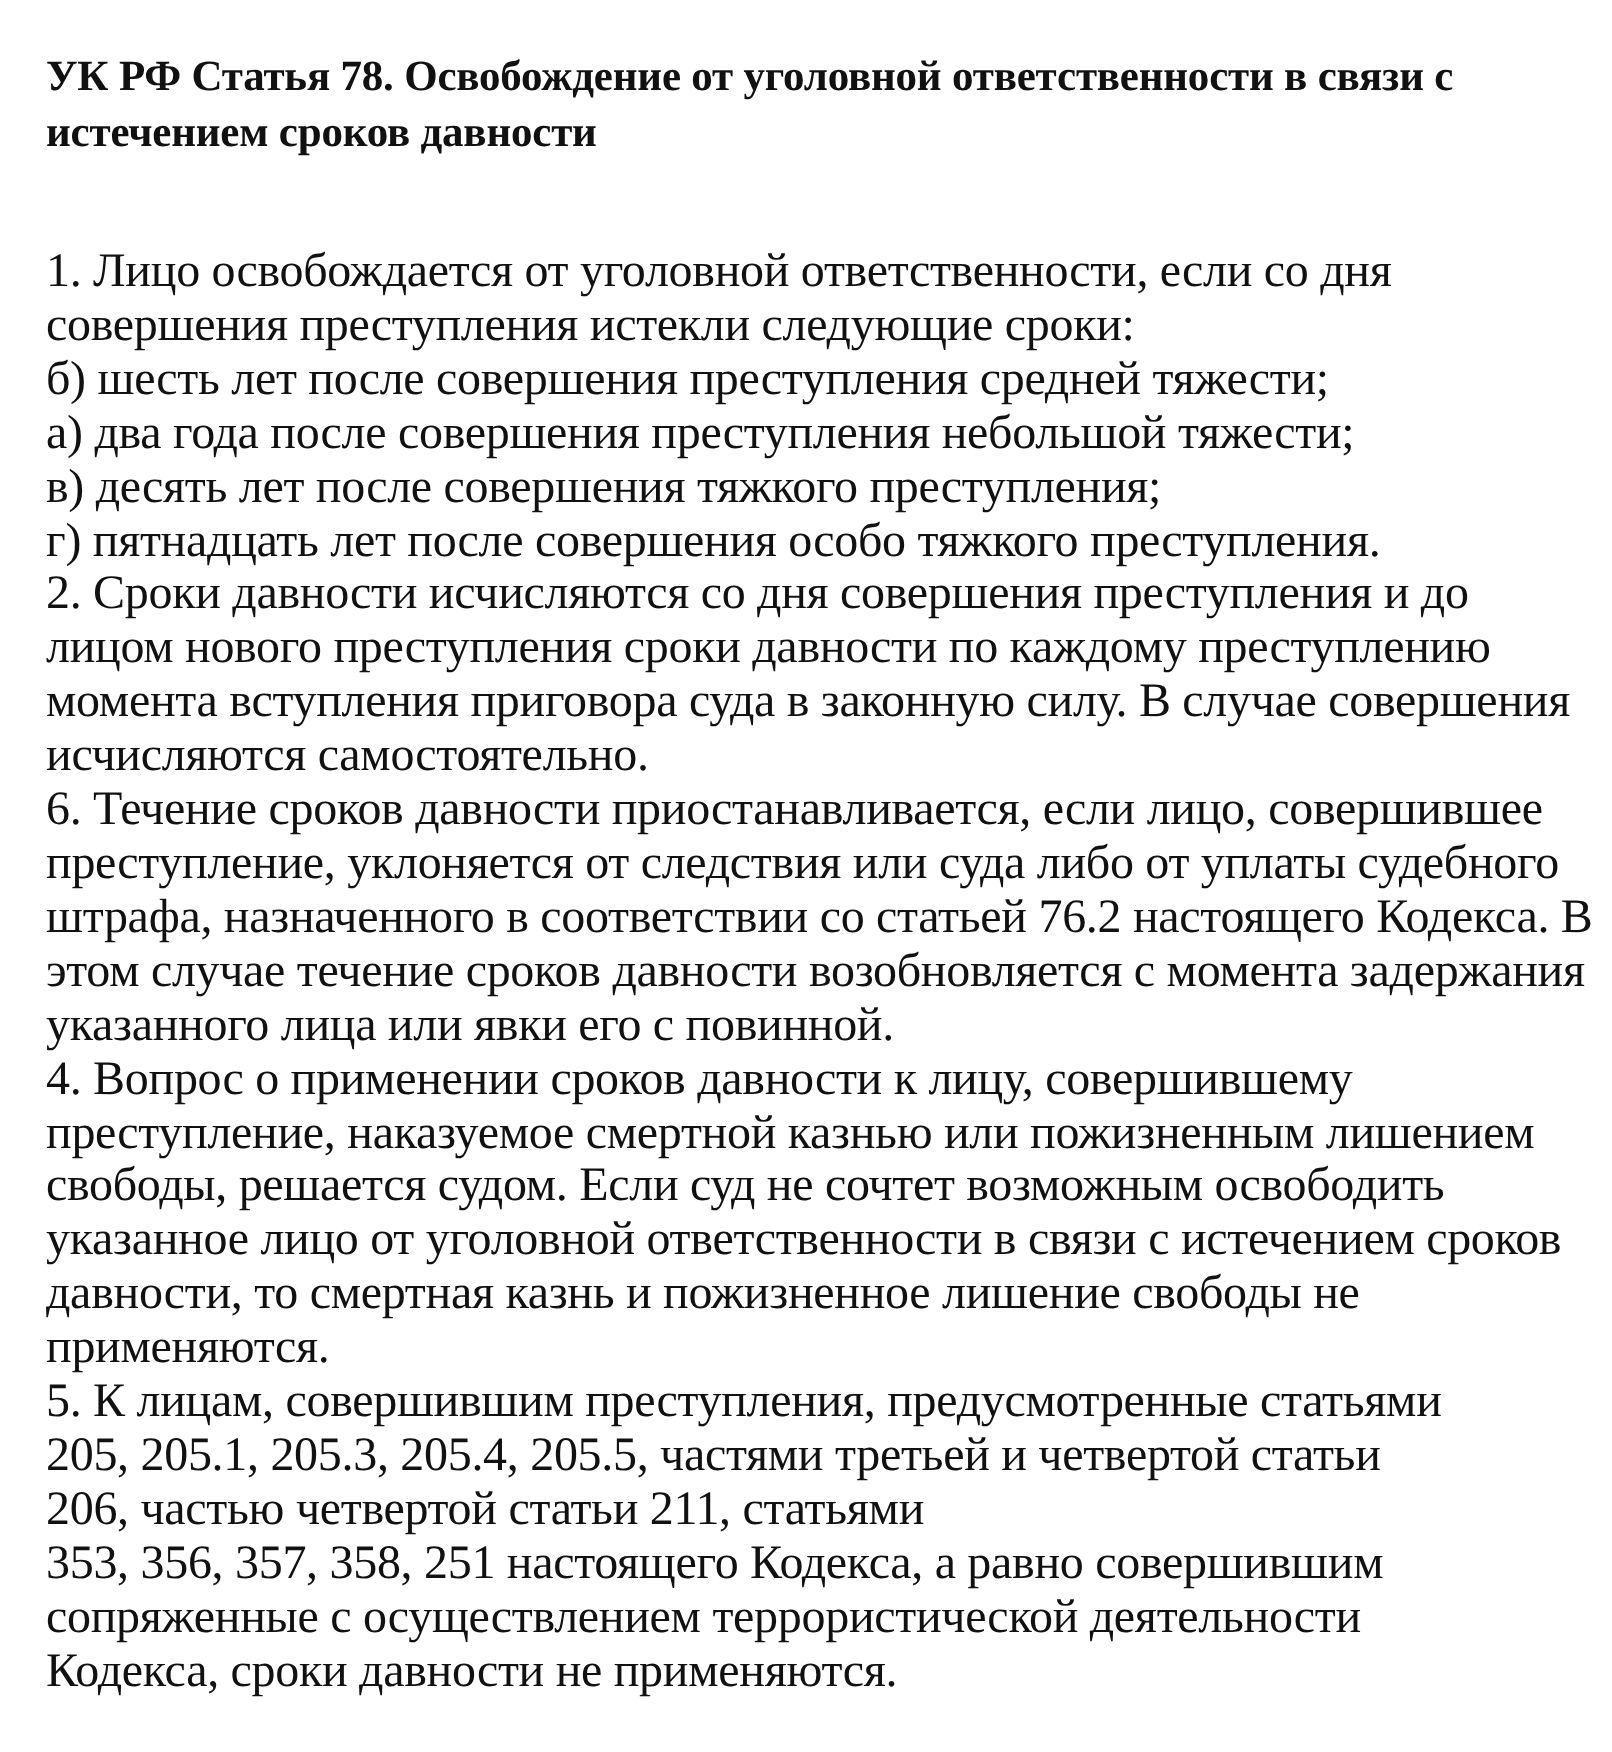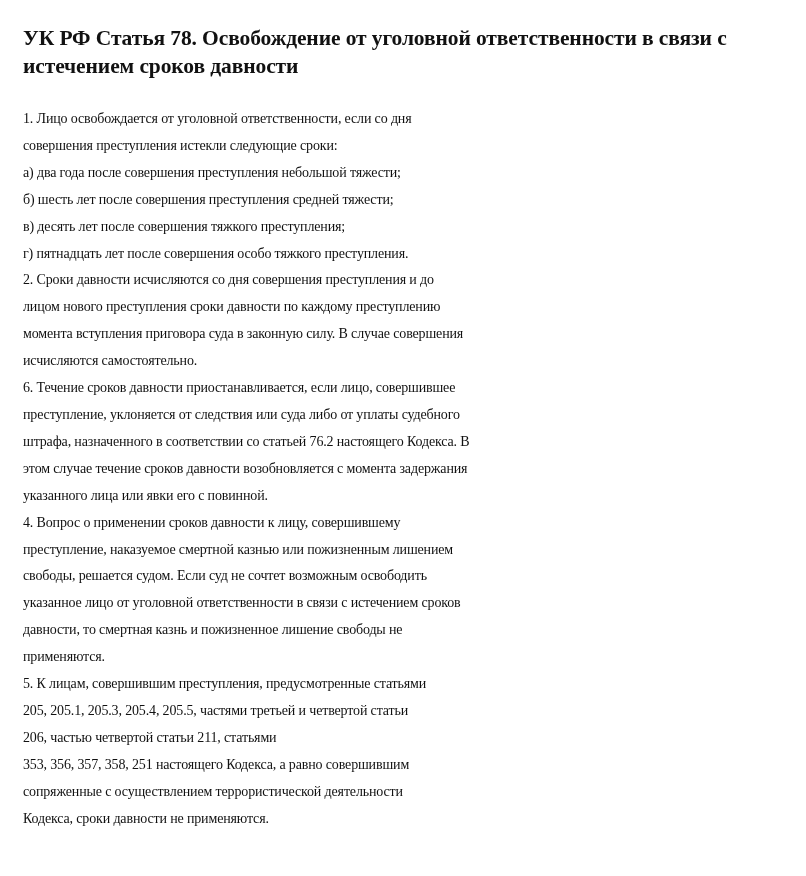--- a/index.html
+++ b/index.html
@@ -23,43 +23,43 @@
     }
     .title {
       font-weight: bold;
       font-size: 21.5px;
       line-height: 28px;
       margin: 0;
       letter-spacing: -0.1px;
     }
     .title .line { display: block; white-space: nowrap; }
     .body {
-      margin-top: 26px;
-      font-size: 14px;
+      margin-top: 43px;
+      font-size: 24px;
       line-height: 26.9px;
       letter-spacing: -0.15px;
     }
     .para { margin: 0; }
     .para .line { display: block; white-space: nowrap; }
   </style>
 </head>
 <body>
 
 <div class="page">
   <h1 class="title">
     <span class="line">УК РФ Статья 78. Освобождение от уголовной ответственности в связи с</span>
     <span class="line">истечением сроков давности</span>
   </h1>
 
   <div class="body">
     <p class="para">
       <span class="line">1. Лицо освобождается от уголовной ответственности, если со дня</span>
       <span class="line">совершения преступления истекли следующие сроки:</span>
+      <span class="line">б) шесть лет после совершения преступления средней тяжести;</span>
       <span class="line">а) два года после совершения преступления небольшой тяжести;</span>
-      <span class="line">б) шесть лет после совершения преступления средней тяжести;</span>
       <span class="line">в) десять лет после совершения тяжкого преступления;</span>
       <span class="line">г) пятнадцать лет после совершения особо тяжкого преступления.</span>
     </p>
     <p class="para">
       <span class="line">2. Сроки давности исчисляются со дня совершения преступления и до</span>
       <span class="line">лицом нового преступления сроки давности по каждому преступлению</span>
       <span class="line">момента вступления приговора суда в законную силу. В случае совершения</span>
       <span class="line">исчисляются самостоятельно.</span>
     </p>
     <p class="para">

